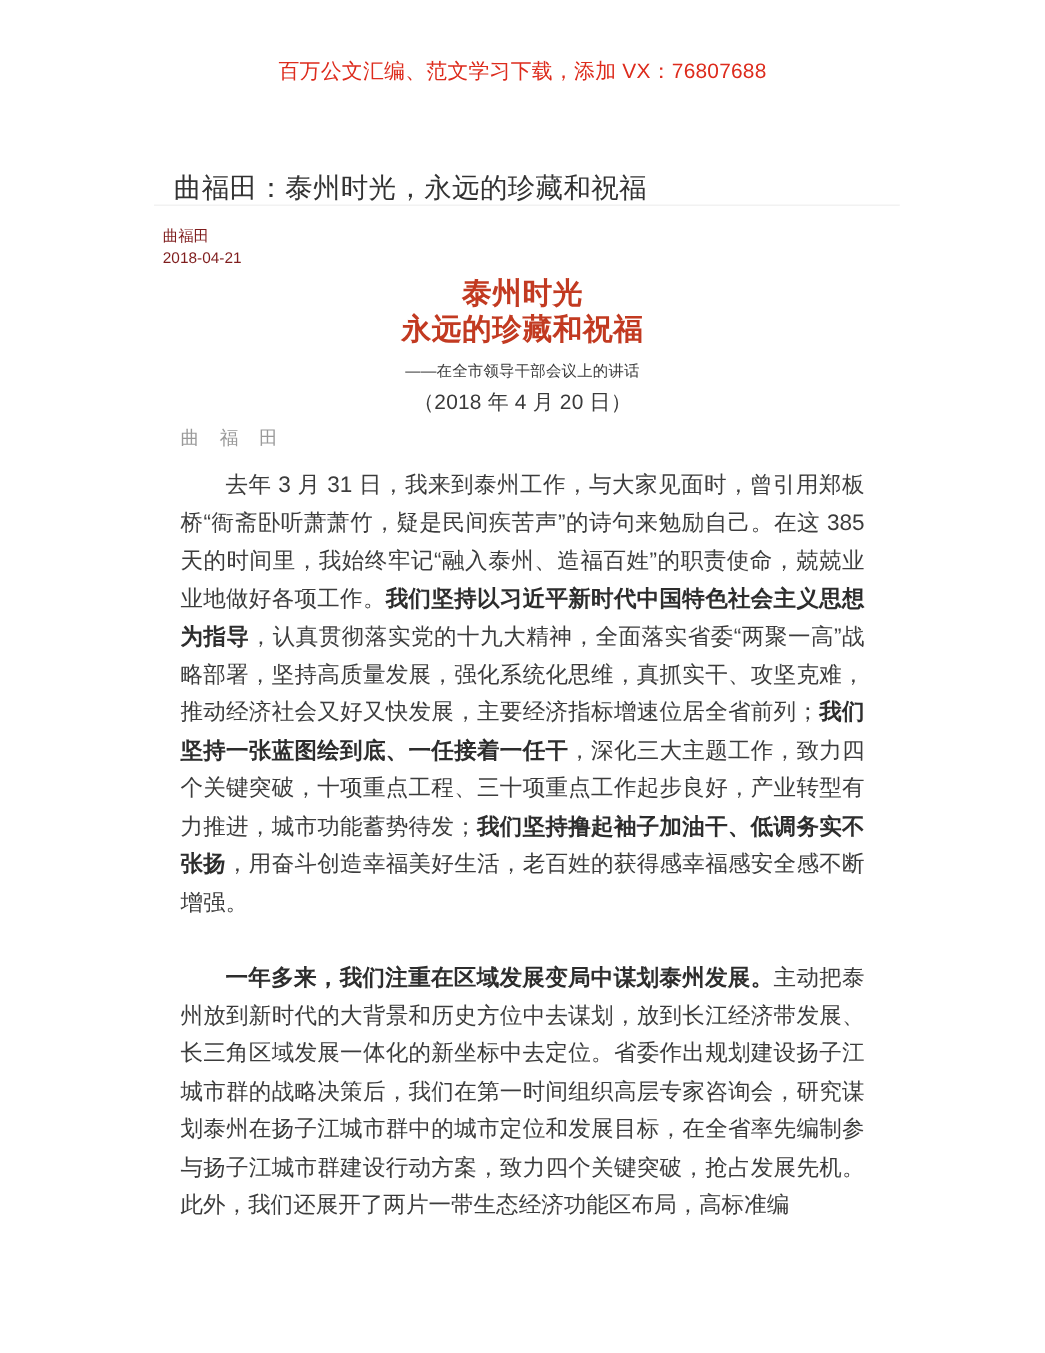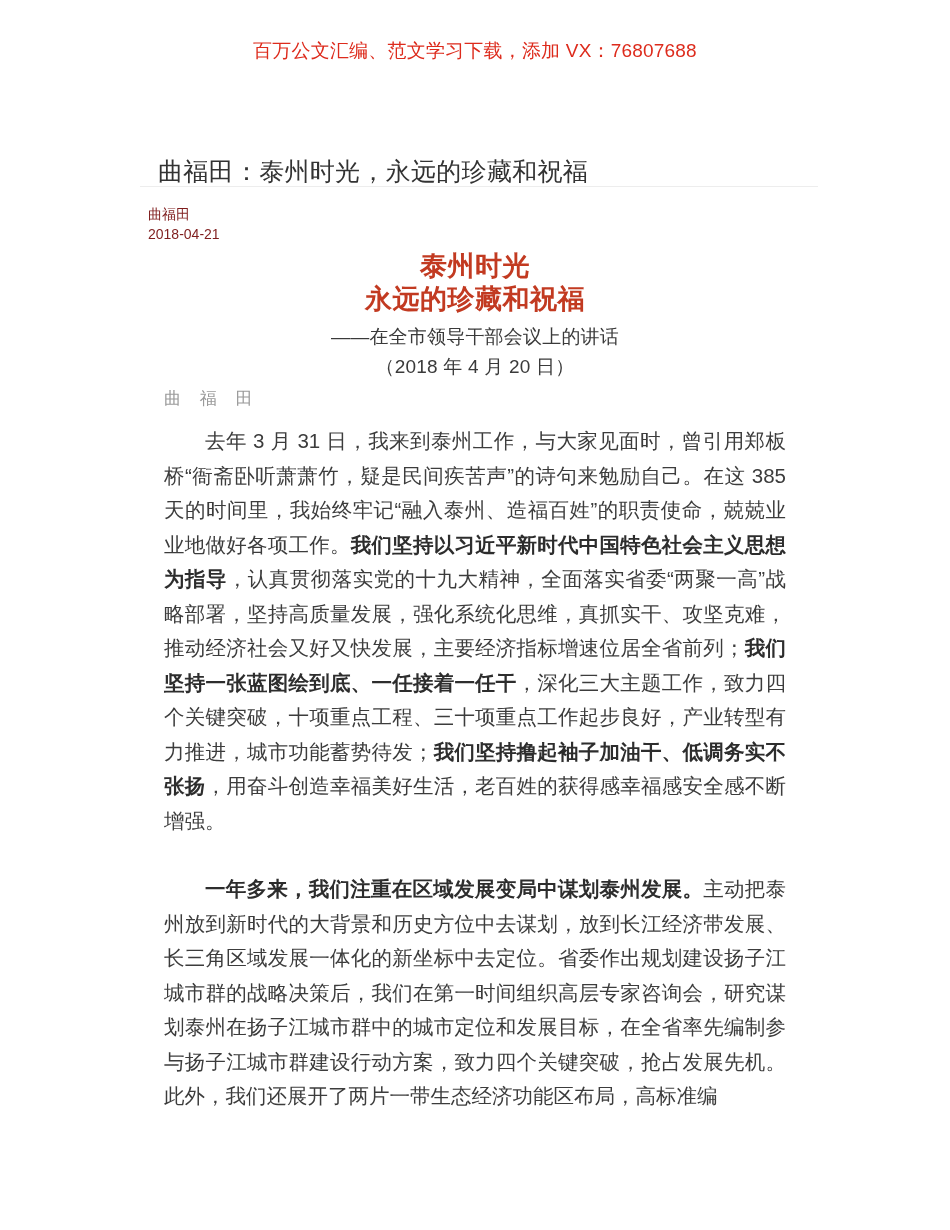--- a/index.html
+++ b/index.html
@@ -12,21 +12,21 @@
     height: 1230px;
     font-family: "Liberation Sans", "DejaVu Sans", sans-serif;
     color: #333333;
     overflow: hidden;
     position: relative;
   }
 
   
   .promo-banner {
     position: absolute;
-    top: 37px;
+    top: 52px;
     left: 0;
     width: 950px;
     text-align: center;
     color: #dd2b1c;
     font-size: 19px;
     line-height: 28px;
     white-space: nowrap;
     letter-spacing: 0.2px;
   }
 
@@ -77,21 +77,21 @@
     color: #c23a21;
     font-size: 27px;
     font-weight: bold;
     line-height: 33px;
     letter-spacing: 0.5px;
   }
   .doc-heading .hl2 { display: block; }
 
   .doc-subtitle {
     text-align: center;
-    font-size: 19px;
+    font-size: 14px;
     line-height: 30px;
     color: #3a3a3a;
     margin-top: 6px;
     letter-spacing: 0.2px;
   }
   .doc-date-line {
     text-align: center;
     font-size: 19px;
     line-height: 30px;
     color: #3a3a3a;

